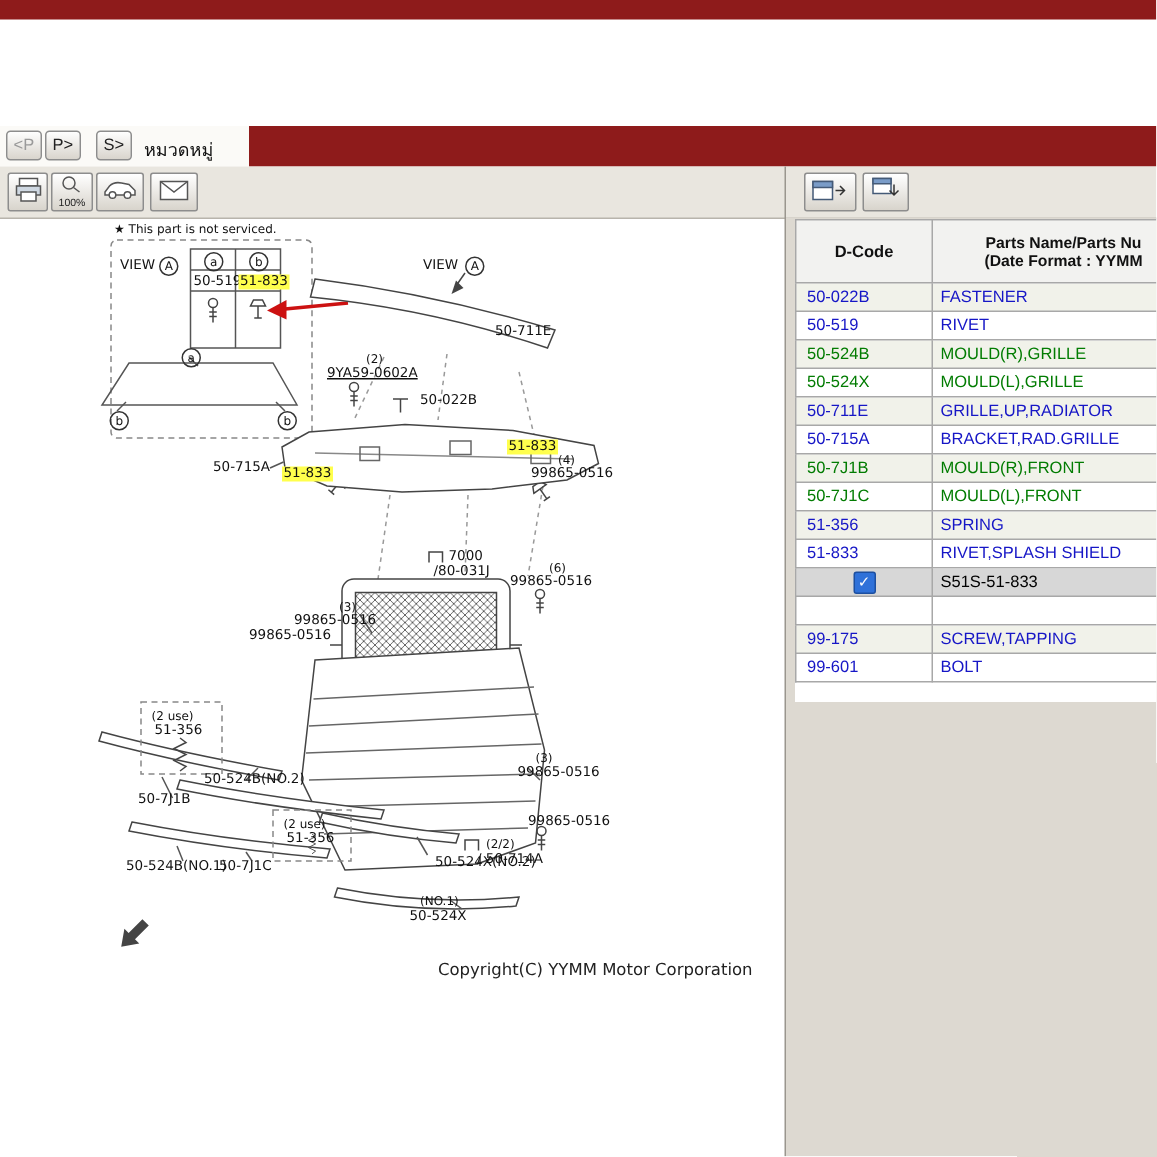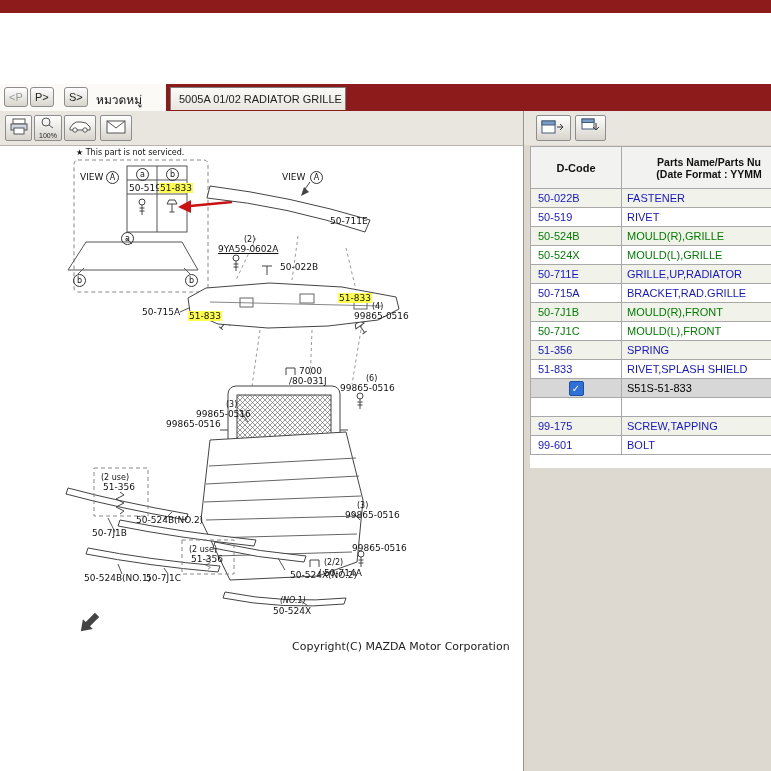--- a/index.html
+++ b/index.html
@@ -53,23 +53,20 @@
 <div class="page">
 
   <div class="topbar"></div>
 
   <div class="navrow">
     <button class="navbtn disabled" style="left:4px;">&lt;P</button>
     <button class="navbtn" style="left:30px;">P&gt;</button>
     <button class="navbtn" style="left:64px;">S&gt;</button>
     <span class="cat">หมวดหมู่</span>
     <div class="navmaroon"></div>
-    <div class="tab">
-      <span>5005A 01/02 RADIATOR GRILLE</span>
-    </div>
   </div>
 
   <div class="toolbar">
     <button class="tbtn" style="left:5px;width:27px;">
       <span>
         <svg width="18" height="17">
             <rect x="3" y="1" width="12" height="5" fill="#fff" stroke="#555"></rect>
             <rect x="1" y="6" width="16" height="6" fill="#cfd8e2" stroke="#555"></rect>
             <rect x="4" y="10" width="10" height="6" fill="#fff" stroke="#555"></rect>
           </svg>
@@ -273,23 +270,23 @@
         <span class="dlbl tiny" style="left: 297px; top: 361px;">(3)</span>
         <span class="dlbl" style="left: 285px; top: 370px;">99865-0516</span>
         <span class="dlbl" style="left: 292px; top: 403px;">99865-0516</span>
         <span class="dlbl tiny" style="left: 129px; top: 405px;">(2 use)</span>
         <span class="dlbl" style="left: 131px; top: 414px;">51-356</span>
         <span class="dlbl" style="left: 24px; top: 433px;">50-524B(NO.1)</span>
         <span class="dlbl" style="left: 86px; top: 433px;">50-7J1C</span>
         <span class="dlbl" style="left: 182px; top: 430px; margin-left: 48px;">50-524X(NO.2)</span>
         <span class="dlbl tiny" style="left: 264px; top: 418px;">(2/2)</span>
         <span class="dlbl" style="left: 258px; top: 428px;">/ 50-714A</span>
-        <span class="dlbl tiny" style="left: 220px; top: 456px; font-style: italic;">(NO.1)</span>
+        <span class="dlbl tiny" style="left: 220px; top: 456px;">(NO.1)</span>
         <span class="dlbl" style="left: 213px; top: 466px;">50-524X</span>
-        <span class="dlbl copy" style="left: 232px; top: 500px;">Copyright(C) MAZDA Motor Corporation</span>
+        <span class="dlbl copy" style="left: 232px; top: 500px;">Copyright(C) YYMM Motor Corporation</span>
       </div>
   </div>
 
   <div class="rightpanel">
     <div class="tablewrap">
       <table class="parts">
         <thead>
           <tr>
             <th class="th-code">D-Code</th>
             <th class="th-name">

